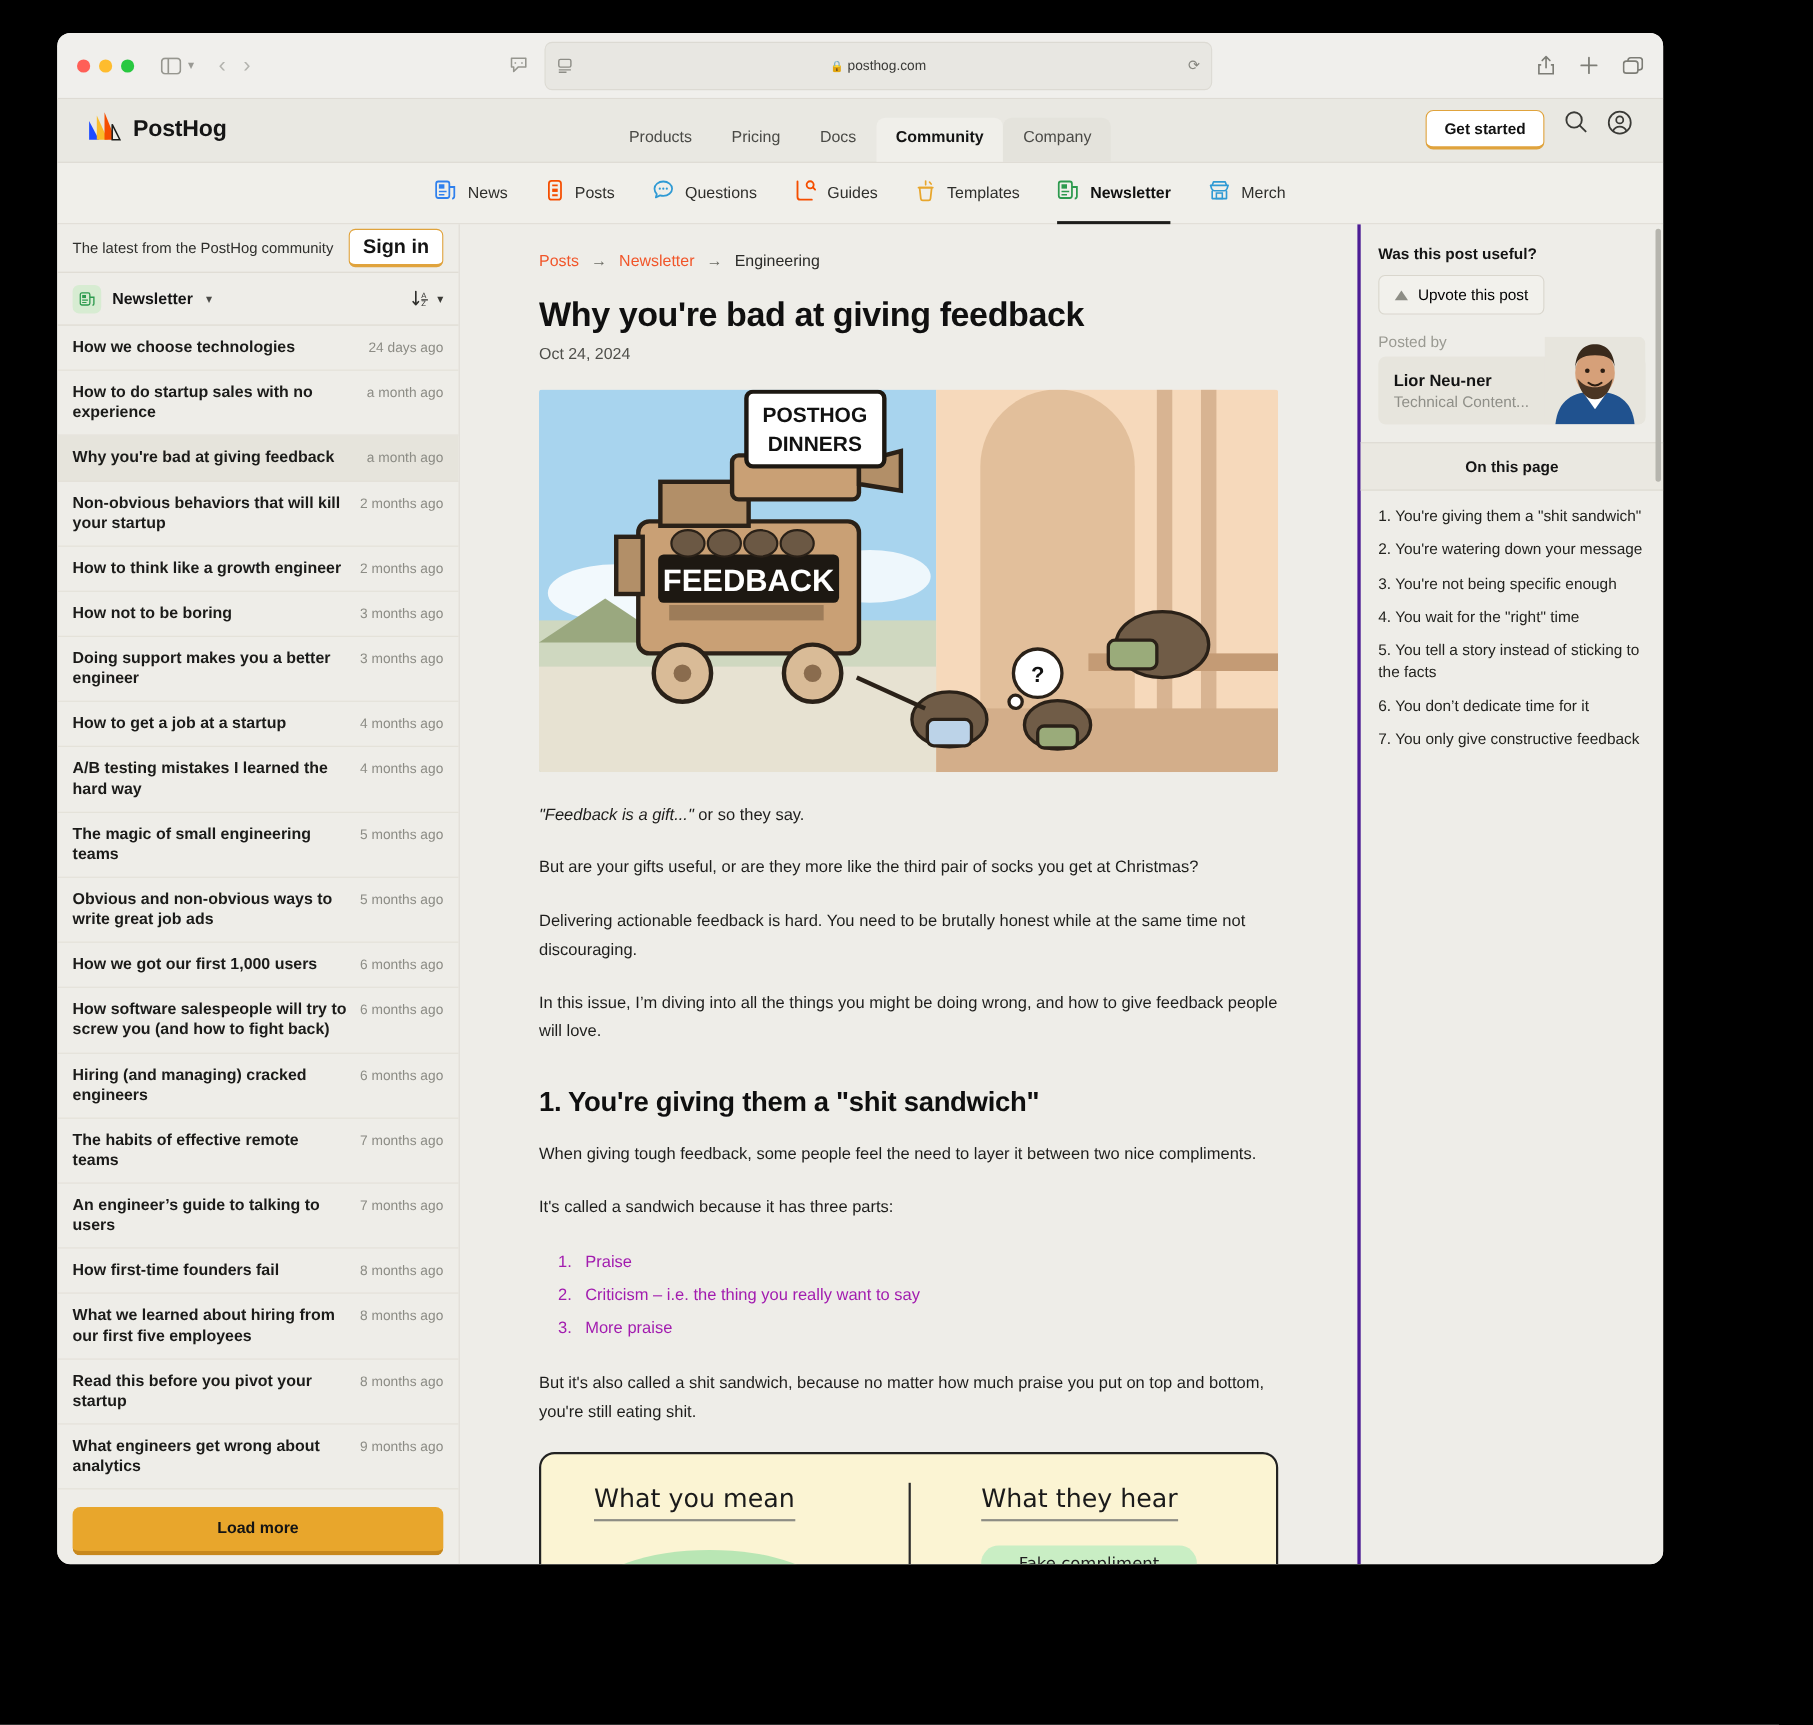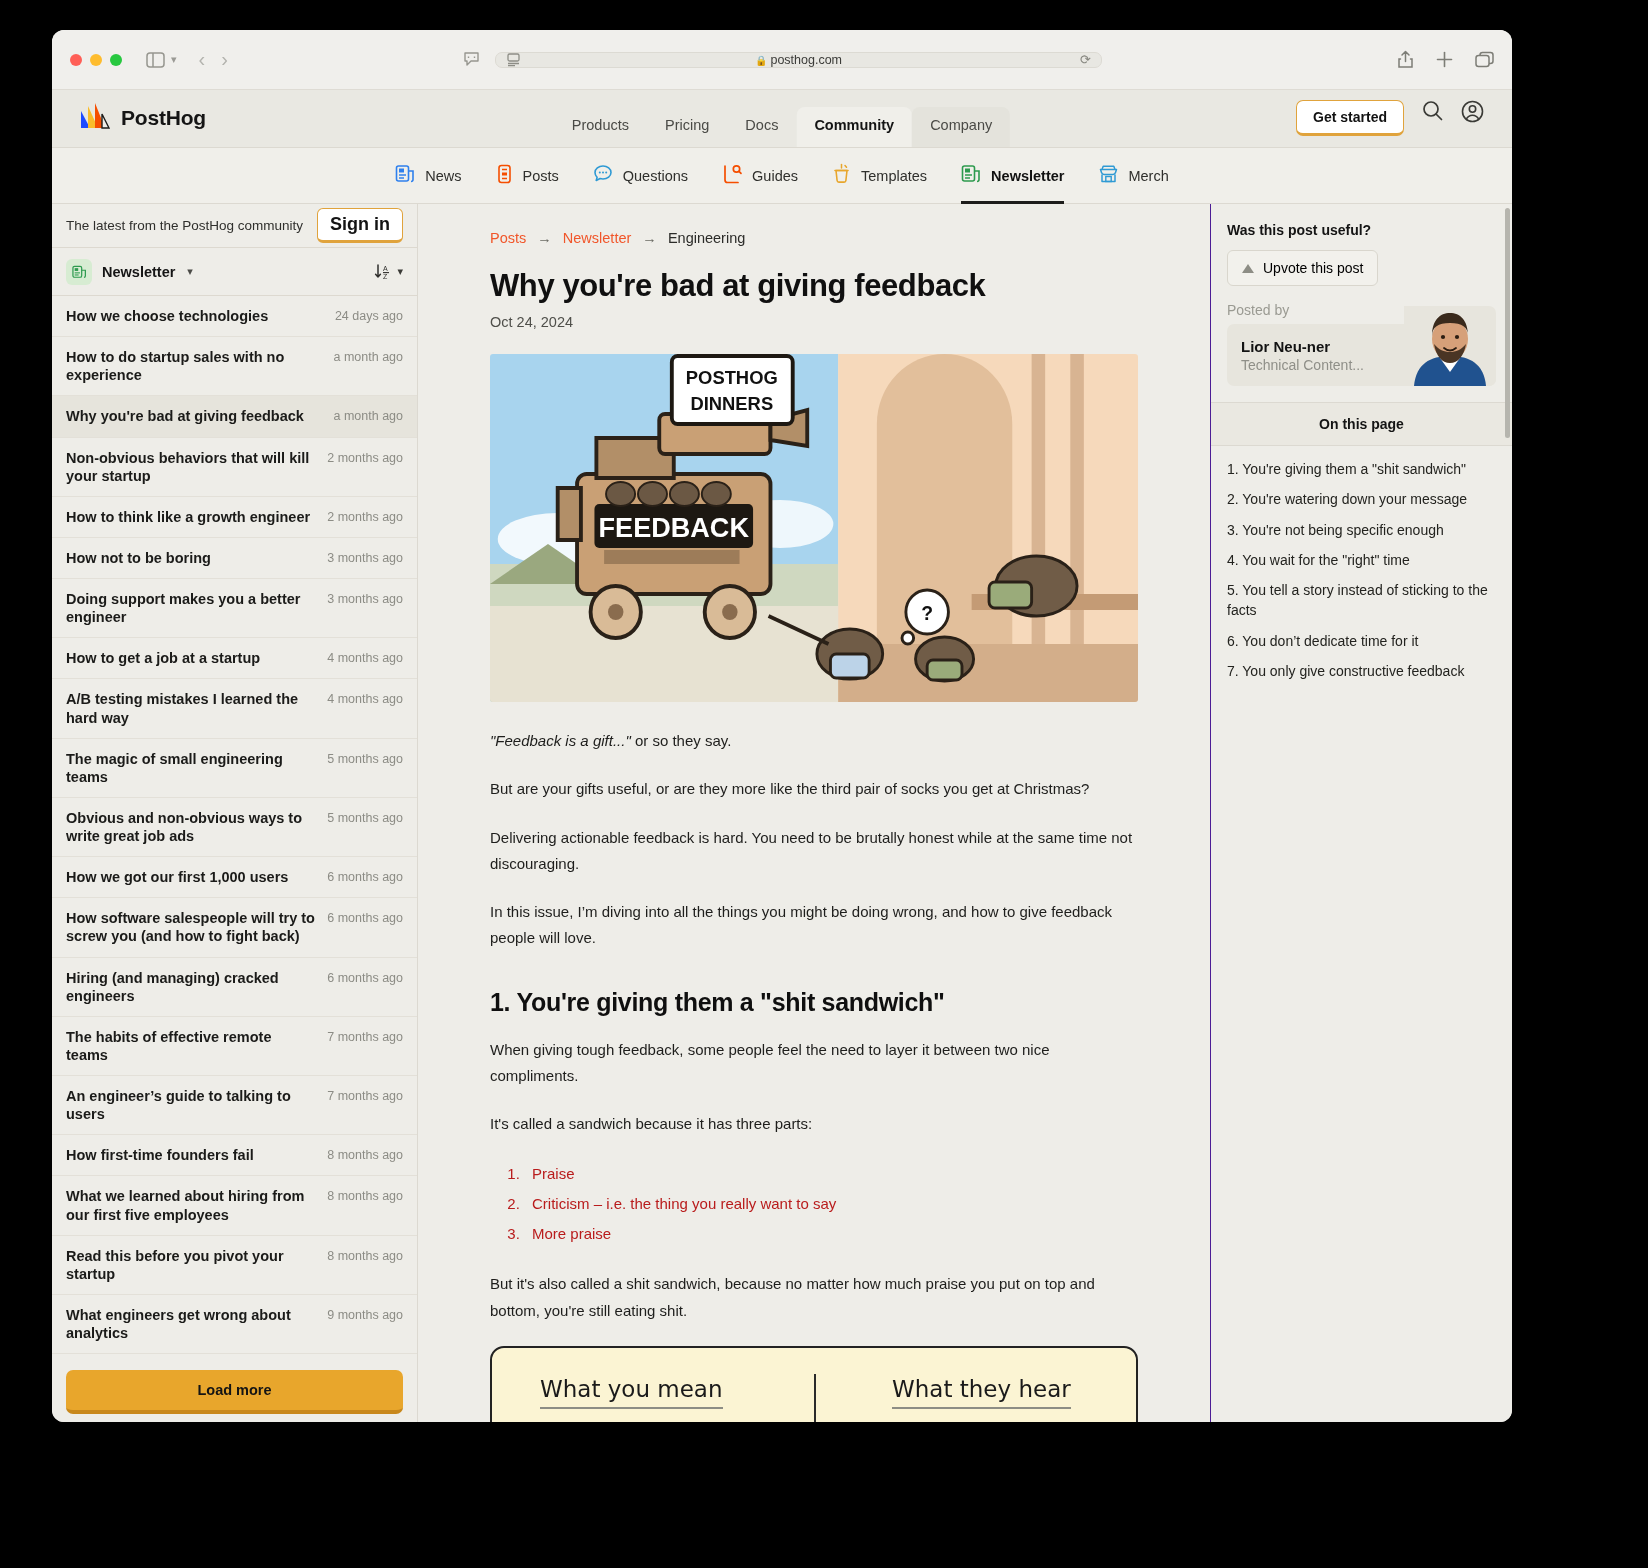--- a/index.html
+++ b/index.html
@@ -47,21 +47,21 @@
   .navarrows span { font-size: 20px; color: #b3b3ae; font-weight: 300; }
 
   .addr-wrap {
     position: absolute;
     left: 50%; transform: translateX(-50%);
     display: flex; align-items: center; gap: 14px;
     width: 640px;
   }
   .addressbar {
     flex: 1;
-    height: 16px;
+    height: 44px;
     background: #e8e7e2;
     border: 1px solid #dcdad3;
     border-radius: 7px;
     display: flex; align-items: center;
     position: relative;
     padding: 0 10px;
   }
   .addr-url {
     position: absolute;
     left: 0; right: 0;
@@ -232,21 +232,21 @@
     font-size: 15px; line-height: 1.75;
     color: #1e1e1c; margin-bottom: 22px;
   }
   p.body em { font-style: italic; }
   h2.sec {
     font-size: 25px; font-weight: 700; color: #0f0f0f;
     letter-spacing: -.3px;
     margin: 36px 0 20px;
   }
   ol.parts { margin: 0 0 22px 34px; }
-  ol.parts li { font-size: 15px; line-height: 2.0; color: #b91c1c; padding-left: 8px; }
+  ol.parts li { font-size: 15px; line-height: 2.0; color: #a21caf; padding-left: 8px; }
 
   .diagram {
     margin-top: 14px;
     border: 2.5px solid #222;
     border-radius: 14px;
     background: #fbf4d3;
     height: 170px;
     position: relative;
     overflow: hidden;
   }
@@ -263,23 +263,23 @@
     border-radius: 50%;
     display: flex; align-items: center; justify-content: center;
     font-family: "DejaVu Sans", sans-serif;
     font-size: 15px; color: #1e1e1e;
   }
   .blob.green { background: #b9e6b4; }
   .blob.lgreen{ background: #c9eec4; }
 
   
   .rsb {
-    width: 302px;
+    width: 278px;
     background: #eeede8;
-    border-left: 1px solid #4c1d95;
+    border-left: 3px solid #4c1d95;
     position: relative;
   }
   .rsb-pad { padding: 18px 16px 16px; }
   .rsb-q { font-size: 14px; font-weight: 700; color: #141414; margin-bottom: 12px; }
   .btn-upvote {
     background: #f2f1ec;
     border: 1px solid #d9d6cd;
     border-radius: 6px;
     font-size: 14px; color: #000000;
     padding: 9px 14px;

